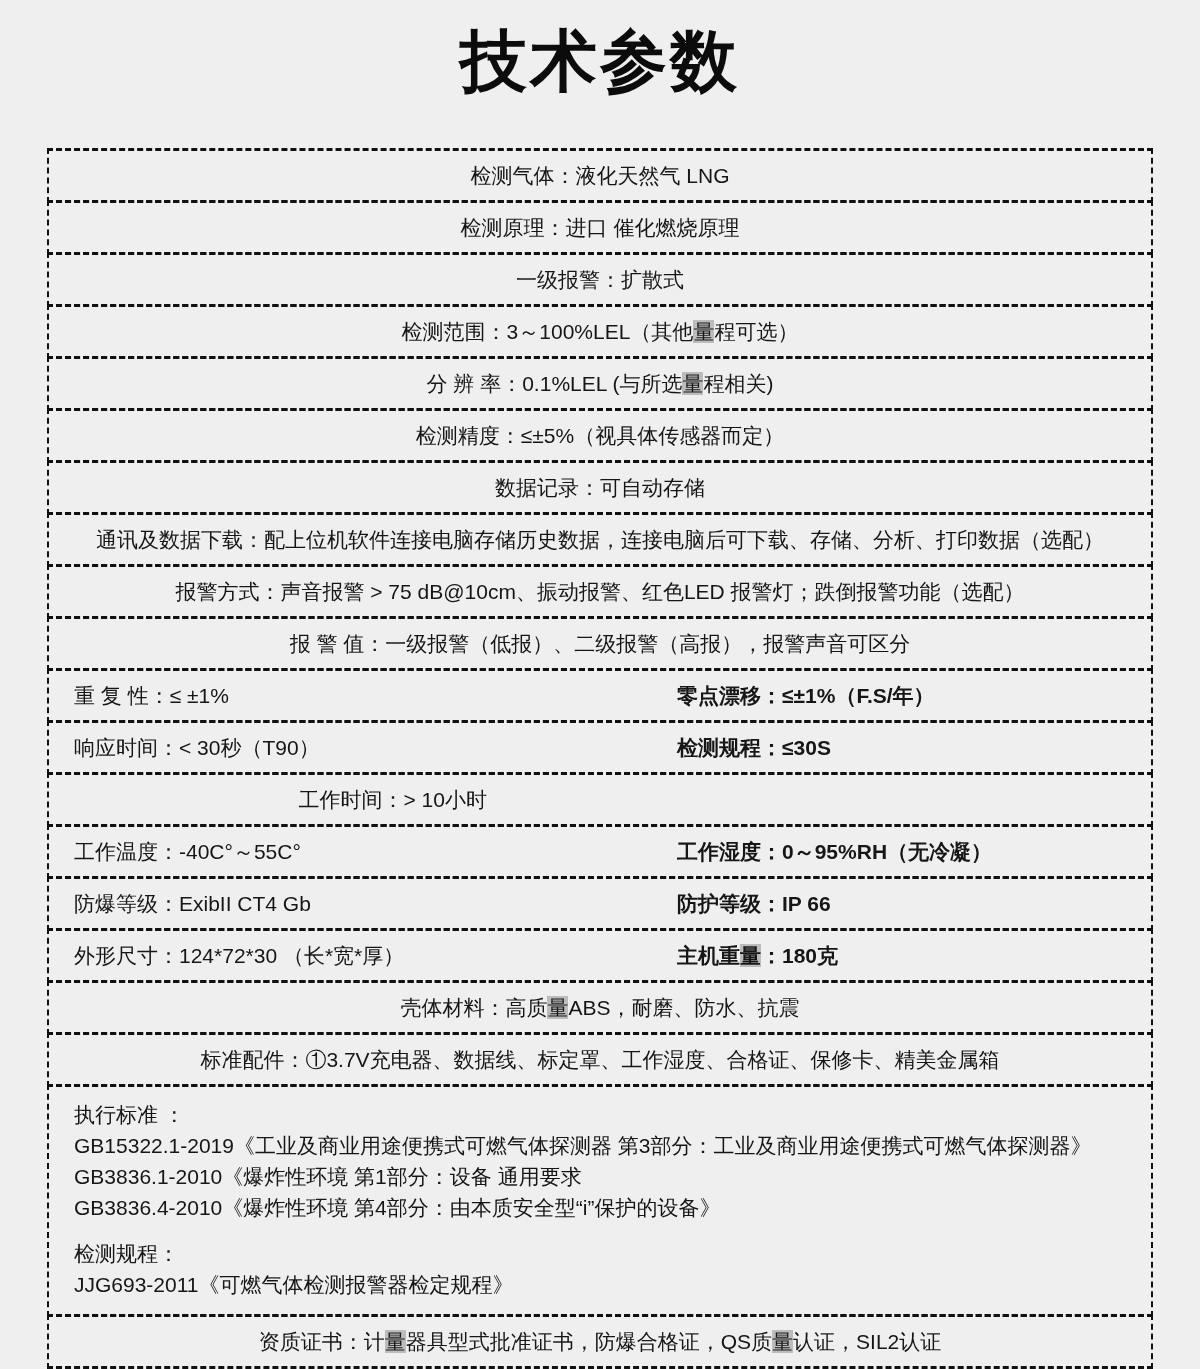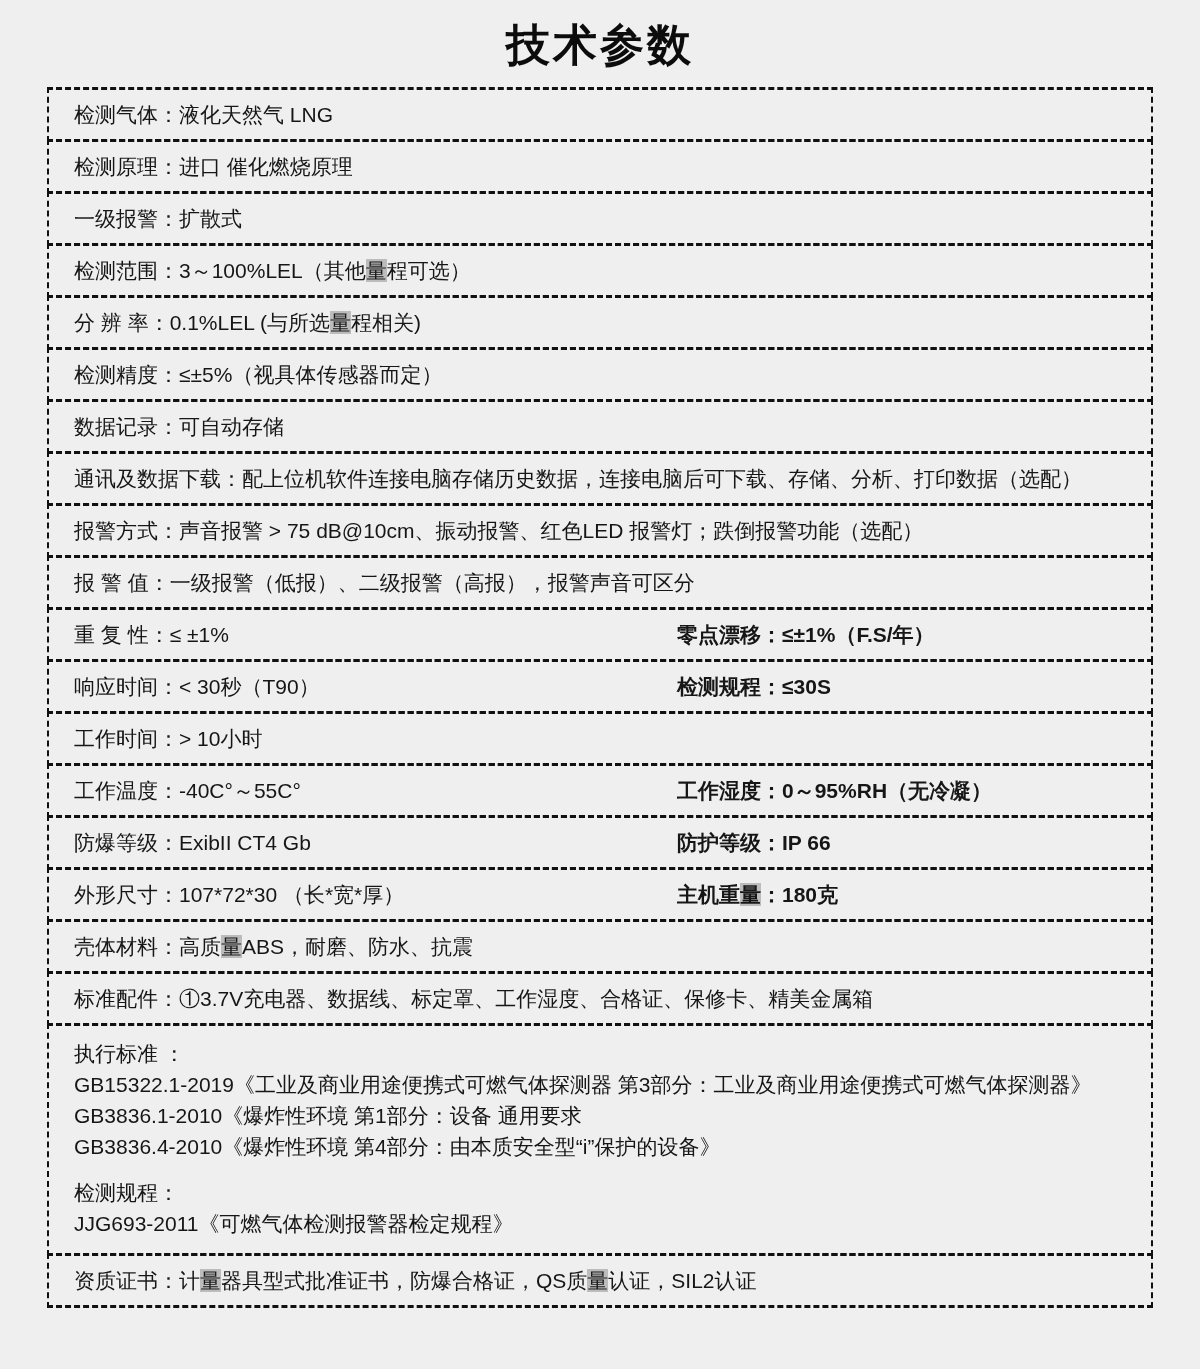--- a/index.html
+++ b/index.html
@@ -5,22 +5,22 @@
   html,body{margin:0;padding:0;}
   body{
     width:1200px;
     min-height:1369px;
     background:#efefef;
     color:#161616;
     font-family:"Liberation Sans", sans-serif;
     -webkit-font-smoothing:antialiased;
   }
   .title{
-    margin:16px 0 12px 0;
-    font-size:44px;
+    margin:16px 0 41px 0;
+    font-size:67px;
     font-weight:700;
     letter-spacing:3px;
     text-align:center;
     color:#0c0c0c;
   }
   .spec-table{
     width:1106px;
     margin:0 auto 30px auto;
   }
   .row{
@@ -28,20 +28,21 @@
     border:3px dashed #111;
     border-left-width:2px;
     border-right-width:2px;
     margin-top:-3px;
     min-height:55px;
     display:flex;
     align-items:center;
     padding:4px 25px;
     font-size:21px;
     line-height:27px;
+    justify-content:center;
   }
   .row:first-child{margin-top:0;}
   .row.double .left{flex:0 0 603px;}
   .row.double .right{flex:1 1 auto;font-weight:bold;}
   .row.block{
     display:block;
     padding:12px 25px 14px 25px;
   }
   .bline{
     line-height:31px;
@@ -116,21 +117,21 @@
       <span class="cell left">工作温度：-40C°～55C°</span>
       <span class="cell right">工作湿度：0～95%RH（无冷凝）</span>
     </div>
 
     <div class="row double">
       <span class="cell left">防爆等级：ExibII CT4 Gb</span>
       <span class="cell right">防护等级：IP 66</span>
     </div>
 
     <div class="row double">
-      <span class="cell left">外形尺寸：107*72*30 （长*宽*厚）</span>
+      <span class="cell left">外形尺寸：124*72*30 （长*宽*厚）</span>
       <span class="cell right">主机重<span class="hl" style="background:#bcbcbc">量</span>：180克</span>
     </div>
 
     <div class="row">
       <span class="cell">壳体材料：高质<span class="hl" style="background:#bcbcbc">量</span>ABS，耐磨、防水、抗震</span>
     </div>
 
     <div class="row">
       <span class="cell">标准配件：①3.7V充电器、数据线、标定罩、工作湿度、合格证、保修卡、精美金属箱</span>
     </div>

